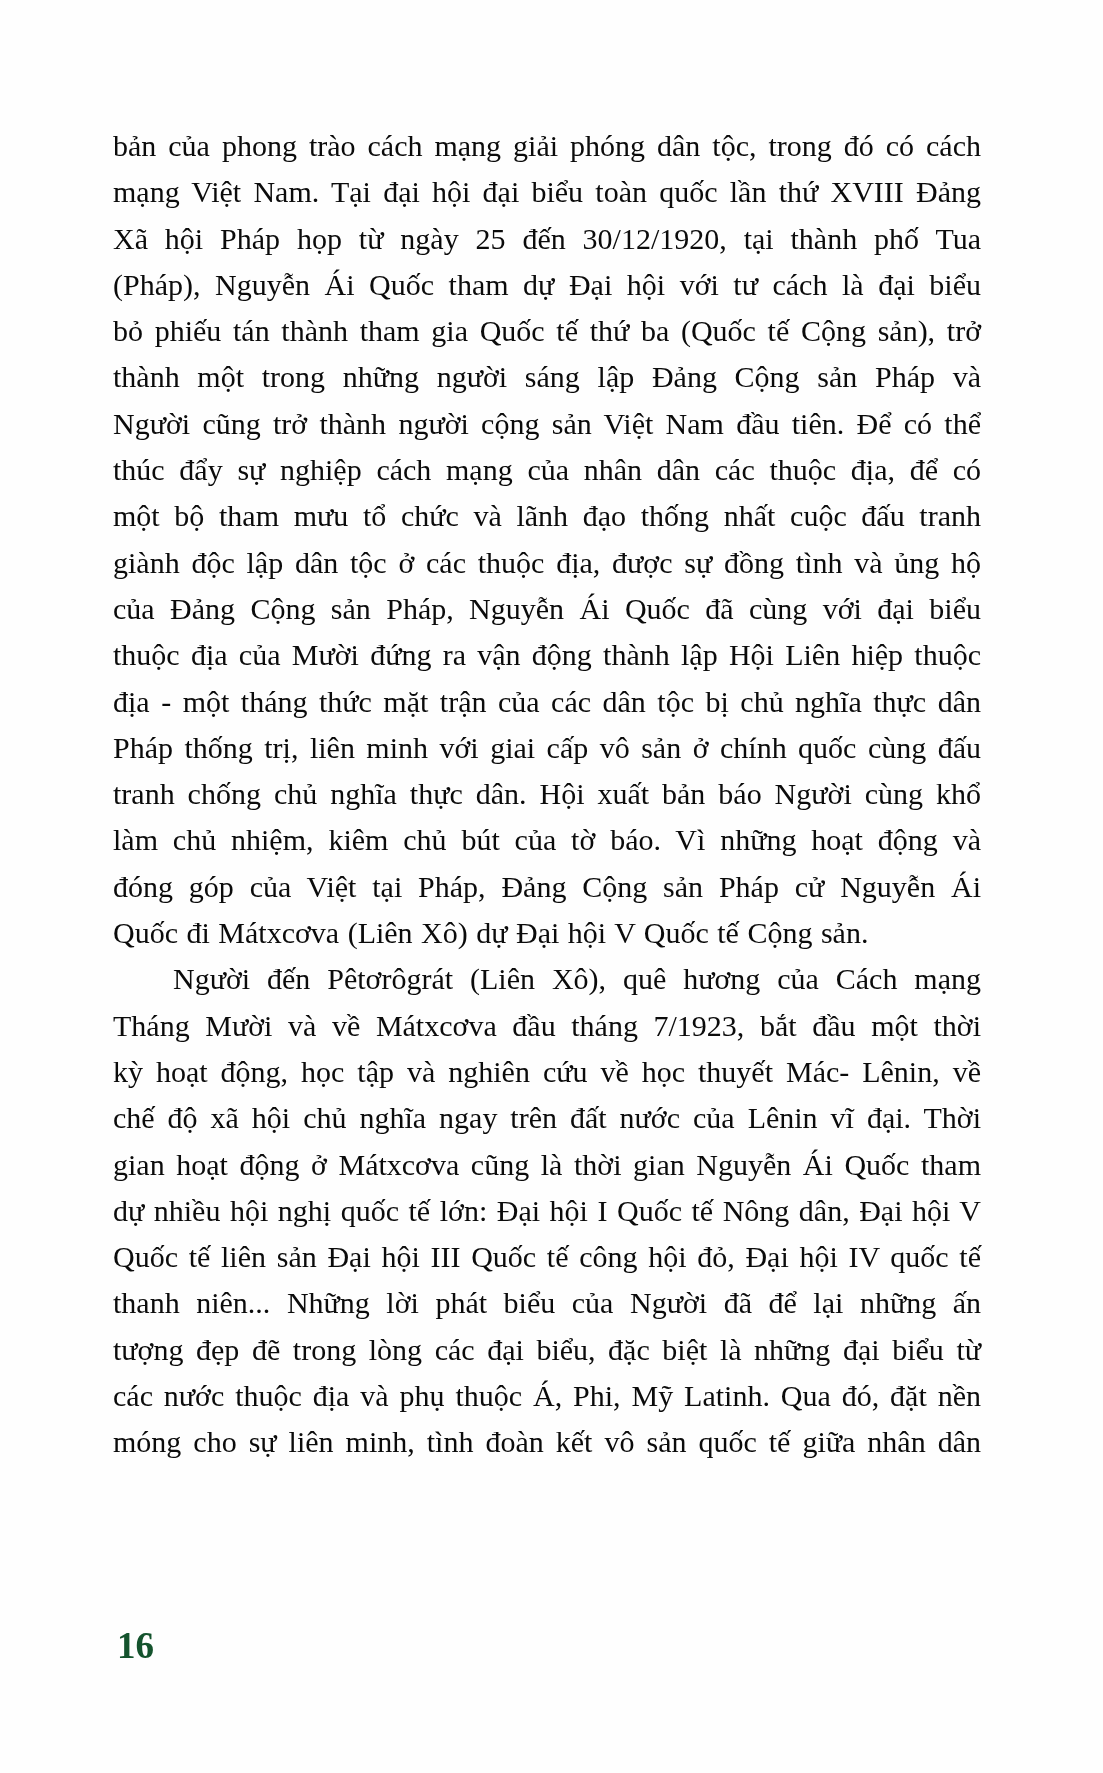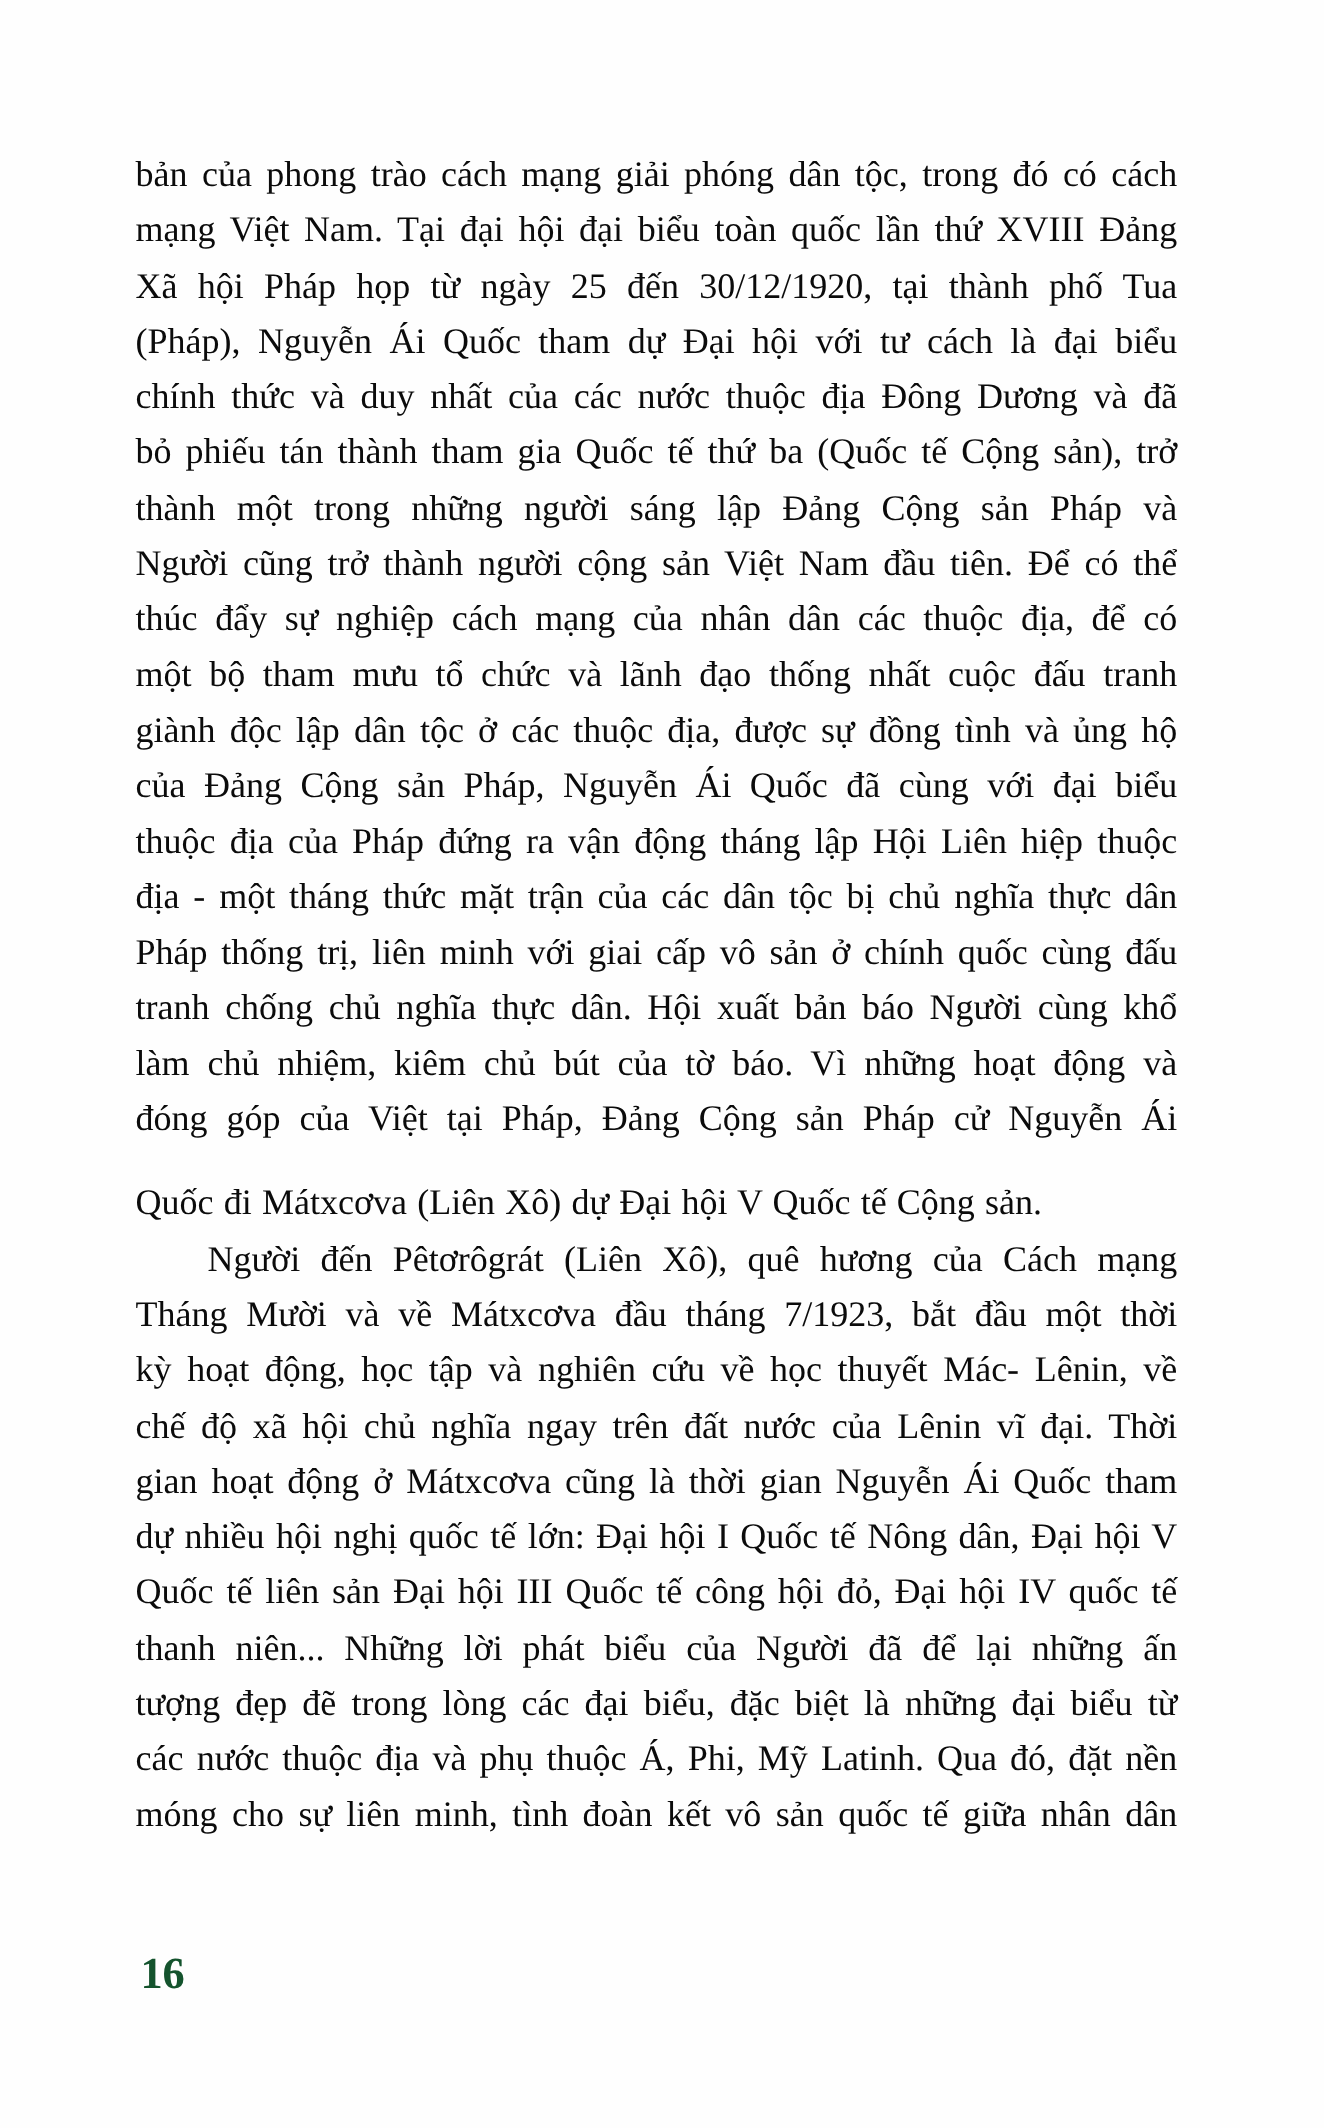--- a/index.html
+++ b/index.html
@@ -29,21 +29,20 @@
   .line {
     font-size: 30px;
     line-height: 46.3px;
     height: 46.3px;
     text-align: justify;
     text-align-last: justify;
     word-spacing: 1px;
   }
   .line.para-last {
     text-align-last: left;
-    margin-top: 24px;
   }
   .line.indent {
     text-indent: 60px;
   }
   .page-number {
     position: absolute;
     left: 117px;
     top: 1627px;
     font-size: 37px;
     font-weight: bold;
@@ -53,29 +52,28 @@
 </style>
 </head>
 <body>
 
 <div class="page">
   <div class="text-block">
     <div class="line">bản của phong trào cách mạng giải phóng dân tộc, trong đó có cách</div>
     <div class="line">mạng Việt Nam. Tại đại hội đại biểu toàn quốc lần thứ XVIII Đảng</div>
     <div class="line">Xã hội Pháp họp từ ngày 25 đến 30/12/1920, tại thành phố Tua</div>
     <div class="line">(Pháp), Nguyễn Ái Quốc tham dự Đại hội với tư cách là đại biểu</div>
-    <div class="line">chính thức và duy nhất của các nước thuộc địa Đông Dương và đã</div>
     <div class="line">bỏ phiếu tán thành tham gia Quốc tế thứ ba (Quốc tế Cộng sản), trở</div>
     <div class="line">thành một trong những người sáng lập Đảng Cộng sản Pháp và</div>
     <div class="line">Người cũng trở thành người cộng sản Việt Nam đầu tiên. Để có thể</div>
     <div class="line">thúc đẩy sự nghiệp cách mạng của nhân dân các thuộc địa, để có</div>
     <div class="line">một bộ tham mưu tổ chức và lãnh đạo thống nhất cuộc đấu tranh</div>
     <div class="line">giành độc lập dân tộc ở các thuộc địa, được sự đồng tình và ủng hộ</div>
     <div class="line">của Đảng Cộng sản Pháp, Nguyễn Ái Quốc đã cùng với đại biểu</div>
-    <div class="line">thuộc địa của Pháp đứng ra vận động tháng lập Hội Liên hiệp thuộc</div>
+    <div class="line">thuộc địa của Mười đứng ra vận động thành lập Hội Liên hiệp thuộc</div>
     <div class="line">địa - một tháng thức mặt trận của các dân tộc bị chủ nghĩa thực dân</div>
     <div class="line">Pháp thống trị, liên minh với giai cấp vô sản ở chính quốc cùng đấu</div>
     <div class="line">tranh chống chủ nghĩa thực dân. Hội xuất bản báo Người cùng khổ</div>
     <div class="line">làm chủ nhiệm, kiêm chủ bút của tờ báo. Vì những hoạt động và</div>
     <div class="line">đóng góp của Việt tại Pháp, Đảng Cộng sản Pháp cử Nguyễn Ái</div>
     <div class="line para-last">Quốc đi Mátxcơva (Liên Xô) dự Đại hội V Quốc tế Cộng sản.</div>
     <div class="line indent">Người đến Pêtơrôgrát (Liên Xô), quê hương của Cách mạng</div>
     <div class="line">Tháng Mười và về Mátxcơva đầu tháng 7/1923, bắt đầu một thời</div>
     <div class="line">kỳ hoạt động, học tập và nghiên cứu về học thuyết Mác- Lênin, về</div>
     <div class="line">chế độ xã hội chủ nghĩa ngay trên đất nước của Lênin vĩ đại. Thời</div>

